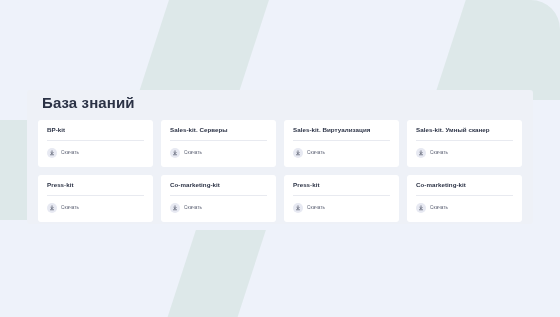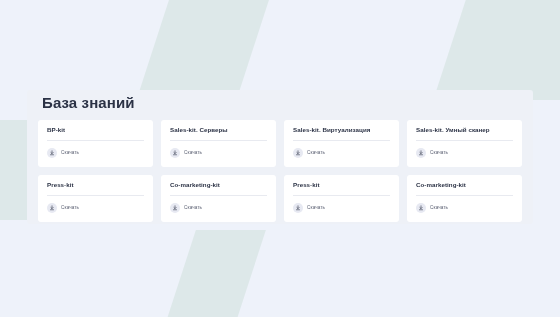--- a/index.html
+++ b/index.html
@@ -13,20 +13,21 @@
     font-family: "Liberation Sans", sans-serif;
     background: #eef2fa;
   }
 
   .screen {
     position: relative;
     width: 560px;
     height: 317px;
     background: #eef2fa;
     overflow: hidden;
+    border-radius: 29px;
   }
 
   
   .bg-layer {
     position: absolute;
     inset: 0;
     overflow: hidden;
   }
   .shape {
     position: absolute;

